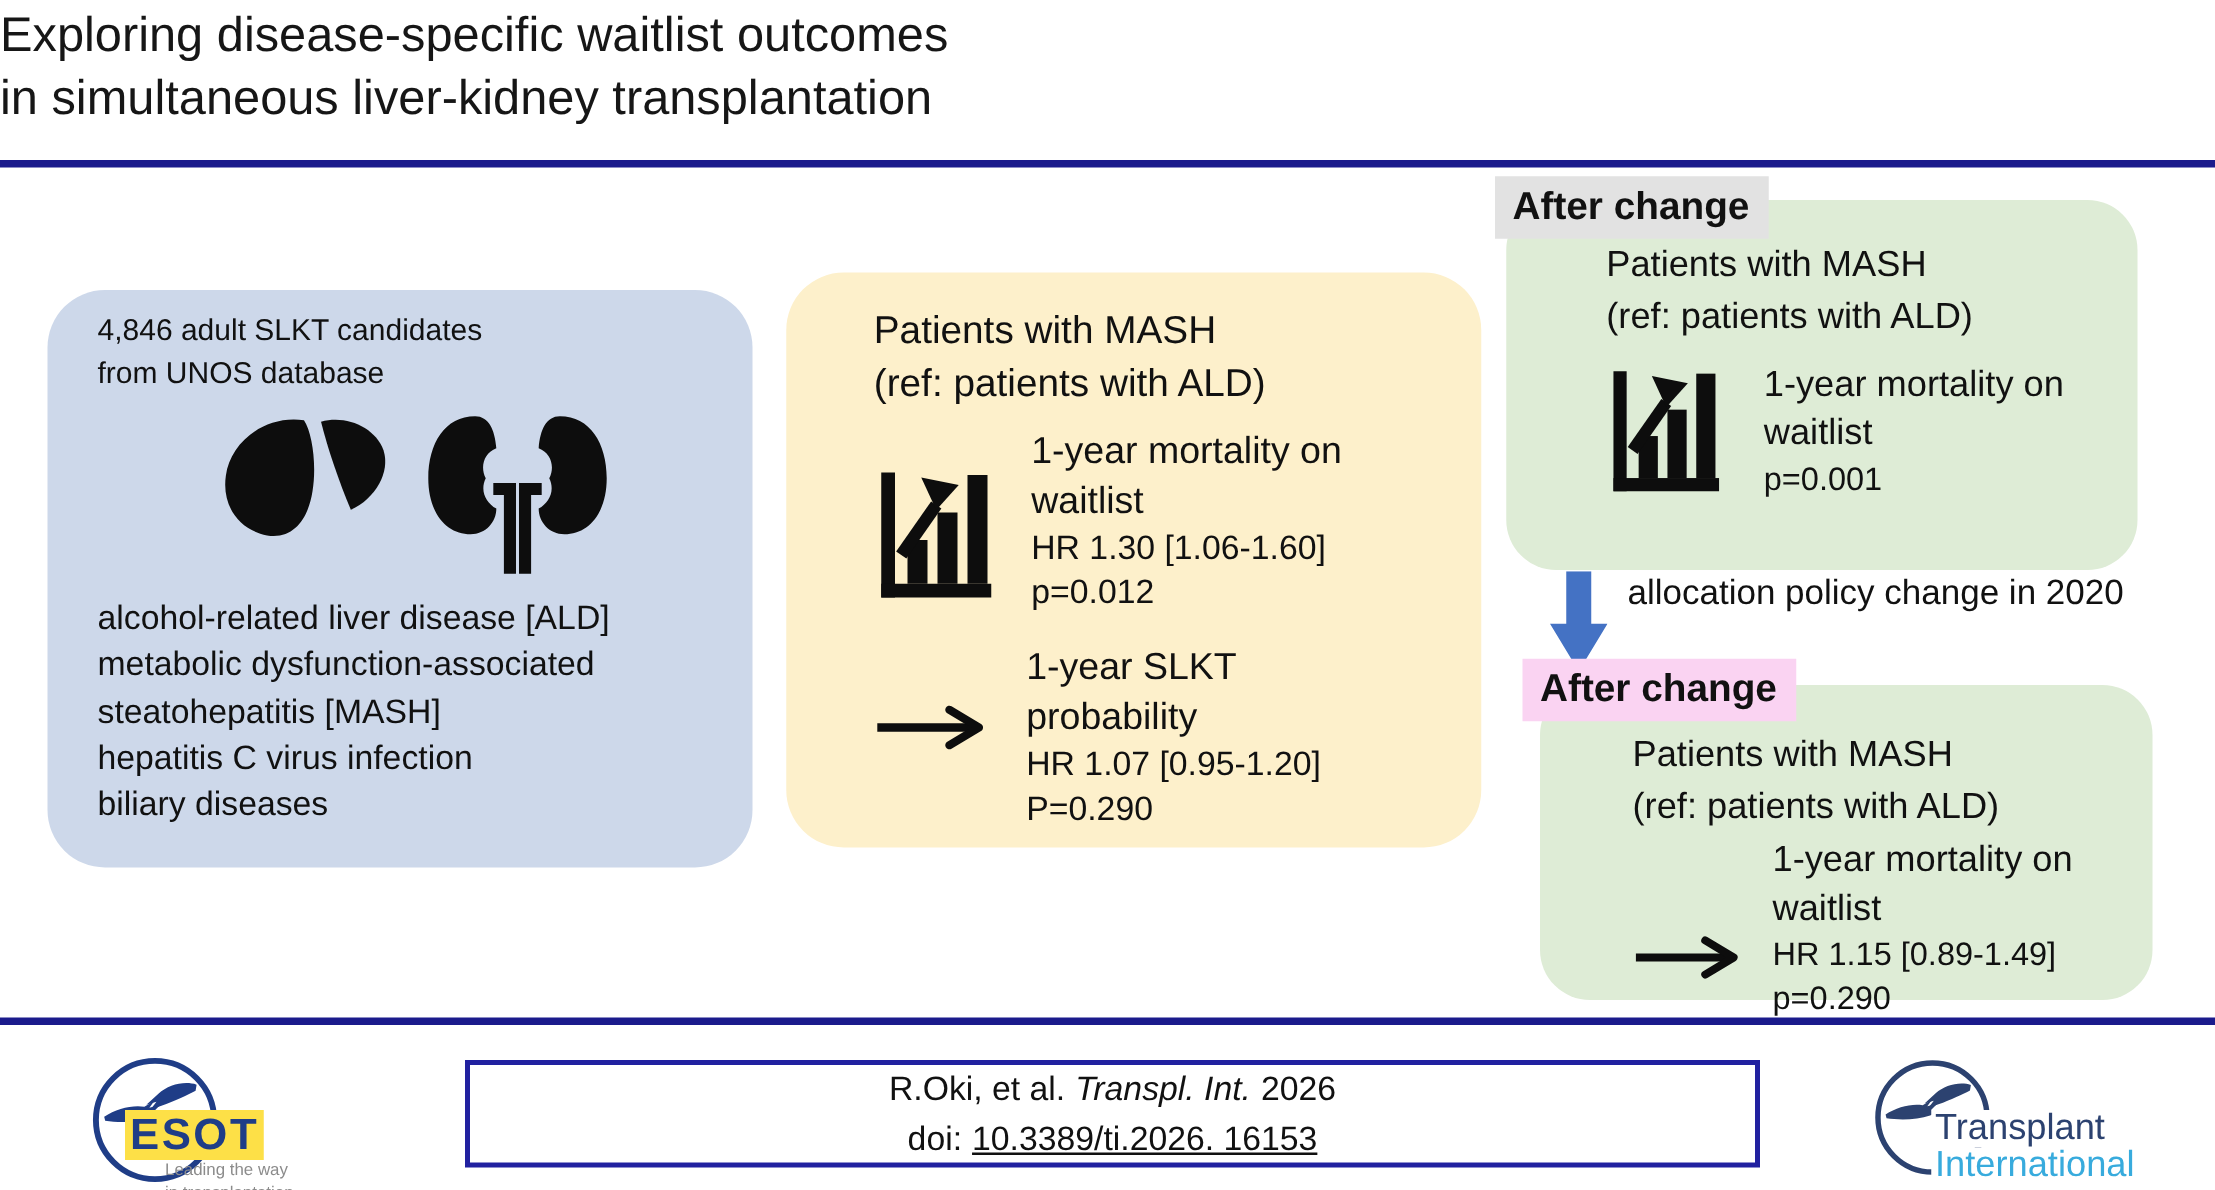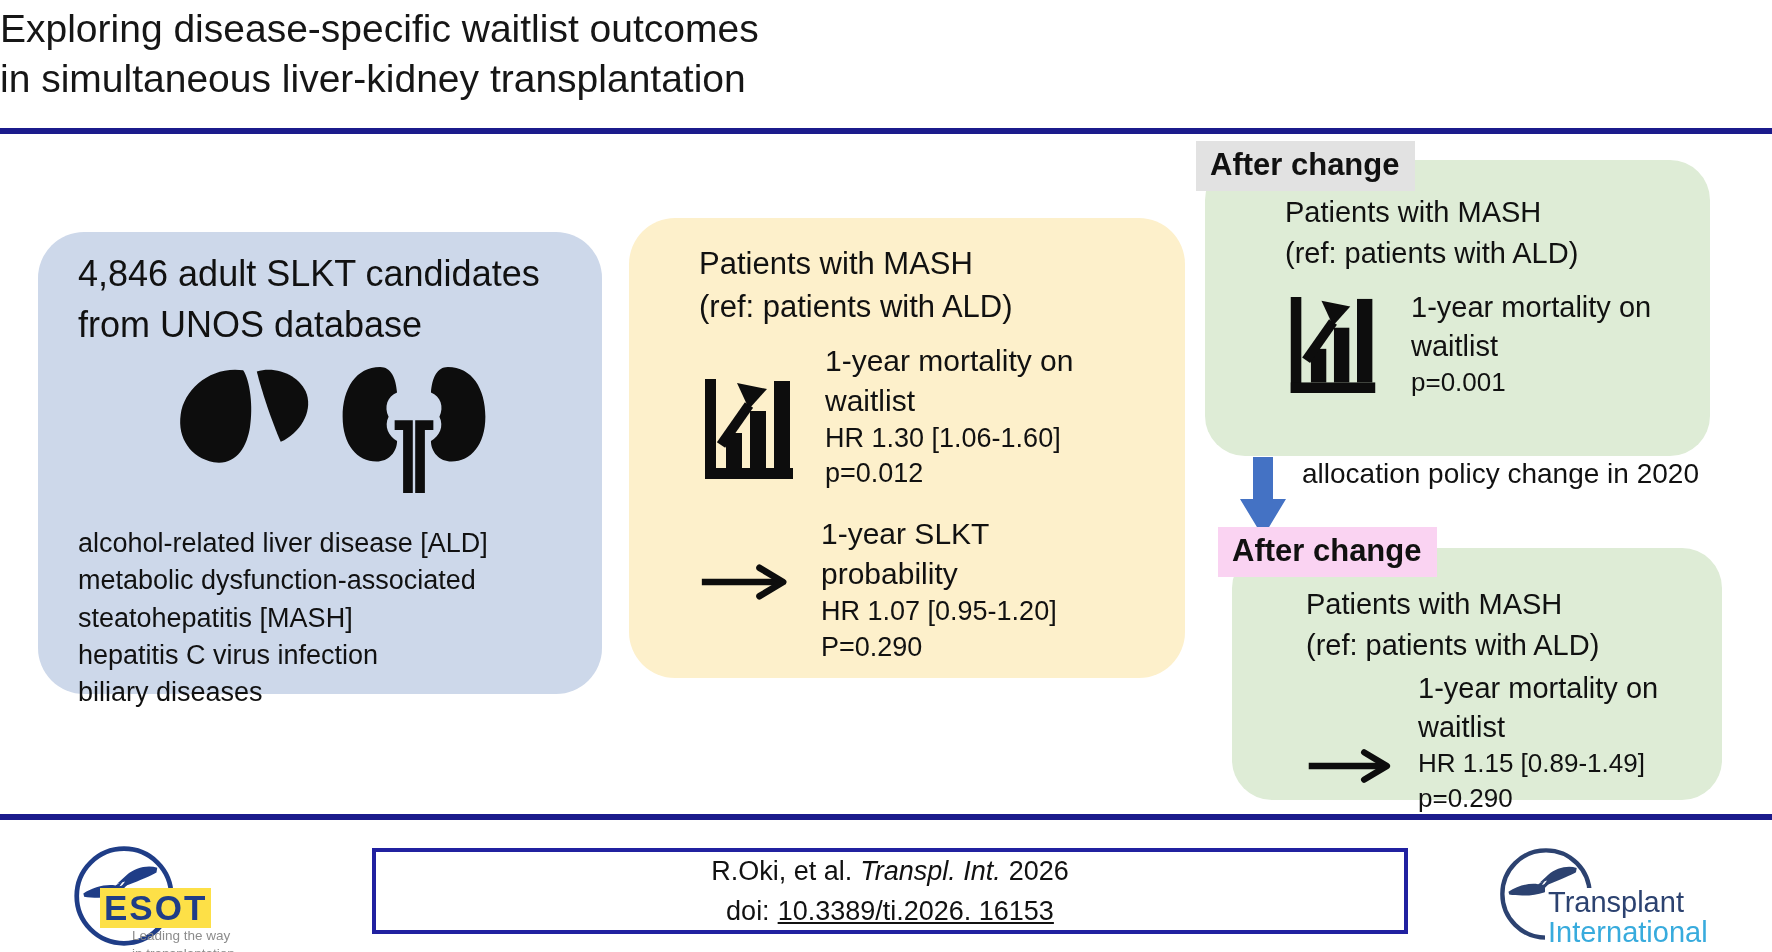--- a/index.html
+++ b/index.html
@@ -14,23 +14,23 @@
 
   .title{position:absolute;top:4px;left:0;width:100%;text-align:left;
          font-size:39px;line-height:1.28;color:#161616;}
   .rule{position:absolute;left:0;width:1772px;height:6px;background:var(--navy);}
   .rule-top{top:128px;}
   .rule-bottom{top:814px;}
 
   .roundbox{position:absolute;border-radius:46px;}
   .cohort-box{left:38px;top:232px;width:564px;height:462px;background:var(--blue-box);
               padding:16px 16px 0 40px;}
-  .cohort-heading{font-size:36px;line-height:1.42;white-space:pre-line;}
+  .cohort-heading{font-size:24px;line-height:1.42;white-space:pre-line;}
   .organs-row{margin-top:12px;display:flex;justify-content:center;align-items:flex-start;gap:14px;height:148px;}
-  .disease-list{margin-top:15px;font-size:27px;line-height:1.38;}
+  .disease-list{margin-top:0;font-size:27px;line-height:1.38;}
 
   .overall-box{left:629px;top:218px;width:556px;height:460px;background:var(--yellow-box);
                padding:24px 12px 0 70px;}
   .box-heading{font-size:31px;line-height:1.4;white-space:pre-line;}
   .outcome-row{display:flex;align-items:flex-start;}
   .o1{margin-top:12px;align-items:center;}
   .o2{margin-top:22px;}
   .oicon{flex:0 0 auto;}
   .otext{flex:1 1 auto;}
   .olabel{font-size:30px;line-height:1.33;white-space:pre-line;}

